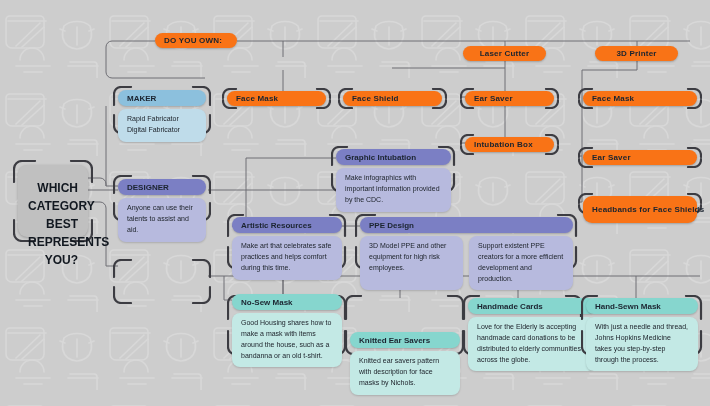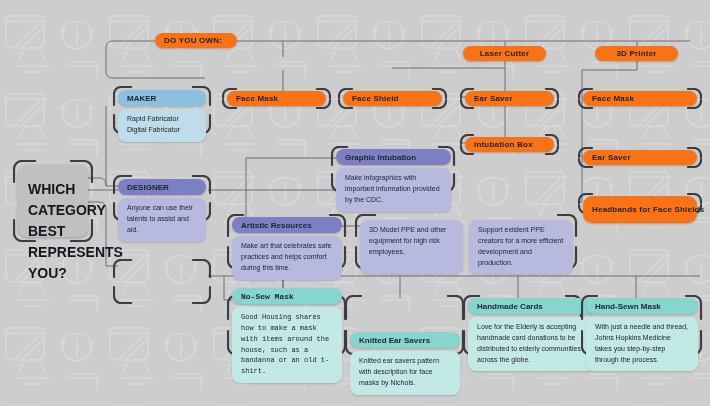--- a/index.html
+++ b/index.html
@@ -72,24 +72,25 @@
   .purple .bd{background:#b7bade;}
   .teal  .hd{background:#86d6ce;}
   .teal  .bd{background:#c3e9e5;}
 
   
   #root-box{
     position:absolute;
     background:#c0c0c0;
     border-radius:9px;
     box-shadow:0 1px 3px rgba(0,0,0,.25);
-    font-size:14px;font-weight:bold;color:#121820;
+    font-size:12px;font-weight:bold;color:#121820;
     line-height:1.5;
     padding:14px 10px;
     box-sizing:border-box;
+    text-align:right;
   }
   .corner{position:absolute;pointer-events:none;}
 </style>
 </head>
 <body>
 
 <div id="board">
 
   <svg id="watermark" width="710" height="406" viewBox="0 0 710 406" xmlns="http://www.w3.org/2000/svg">
     <defs>
@@ -378,37 +379,38 @@
     <svg width="223" height="55" viewBox="0 0 223 55" xmlns="http://www.w3.org/2000/svg">
       <g fill="none" stroke="#3c3c42" stroke-width="2.2" stroke-linecap="round">
         <path d="M20 1 H8 a7 7 0 0 0 -7 7 V22"></path>
         <path d="M203 1 H214 a7 7 0 0 1 7 7 V22"></path>
         <path d="M20 54 H8 a7 7 0 0 1 -7 -7 V33"></path>
         <path d="M203 54 H214 a7 7 0 0 0 7 -7 V33"></path>
       </g>
     </svg>
   </div>
   <div class="card purple" style="left:360px;top:217px;width:213px;">
+    <div class="hd">PPE Design</div>
     <div style="display:flex;gap:6px;margin-top:3px;">
       <div class="bd" style="margin-top:0;width:103px;">3D Model PPE and other equipment for high risk employees.</div>
       <div class="bd" style="margin-top:0;width:104px;">Support existent PPE creators for a more efficient development and production.</div>
     </div>
   </div>
 
   <div class="corner" style="left:227px;top:295px;">
     <svg width="120" height="60" viewBox="0 0 120 60" xmlns="http://www.w3.org/2000/svg">
       <g fill="none" stroke="#3c3c42" stroke-width="2.2" stroke-linecap="round">
         <path d="M16 1 H8 a7 7 0 0 0 -7 7 V24"></path>
         <path d="M103 1 H111 a7 7 0 0 1 7 7 V24"></path>
         <path d="M16 59 H8 a7 7 0 0 1 -7 -7 V36"></path>
         <path d="M103 59 H111 a7 7 0 0 0 7 -7 V36"></path>
       </g>
     </svg>
   </div>
-  <div class="card teal" style="left:232px;top:288px;width:110px;font-family:Liberation Mono, monospace;">
+  <div class="card teal" style="left:232px;top:294px;width:110px;">
     <div class="hd">No-Sew Mask</div>
     <div class="bd">Good Housing shares how to make a mask with items around the house, such as a bandanna or an old t-shirt.</div>
   </div>
 
   <div class="corner" style="left:345px;top:295px;">
     <svg width="120" height="60" viewBox="0 0 120 60" xmlns="http://www.w3.org/2000/svg">
       <g fill="none" stroke="#3c3c42" stroke-width="2.2" stroke-linecap="round">
         <path d="M16 1 H8 a7 7 0 0 0 -7 7 V24"></path>
         <path d="M103 1 H111 a7 7 0 0 1 7 7 V24"></path>
         <path d="M16 59 H8 a7 7 0 0 1 -7 -7 V36"></path>

